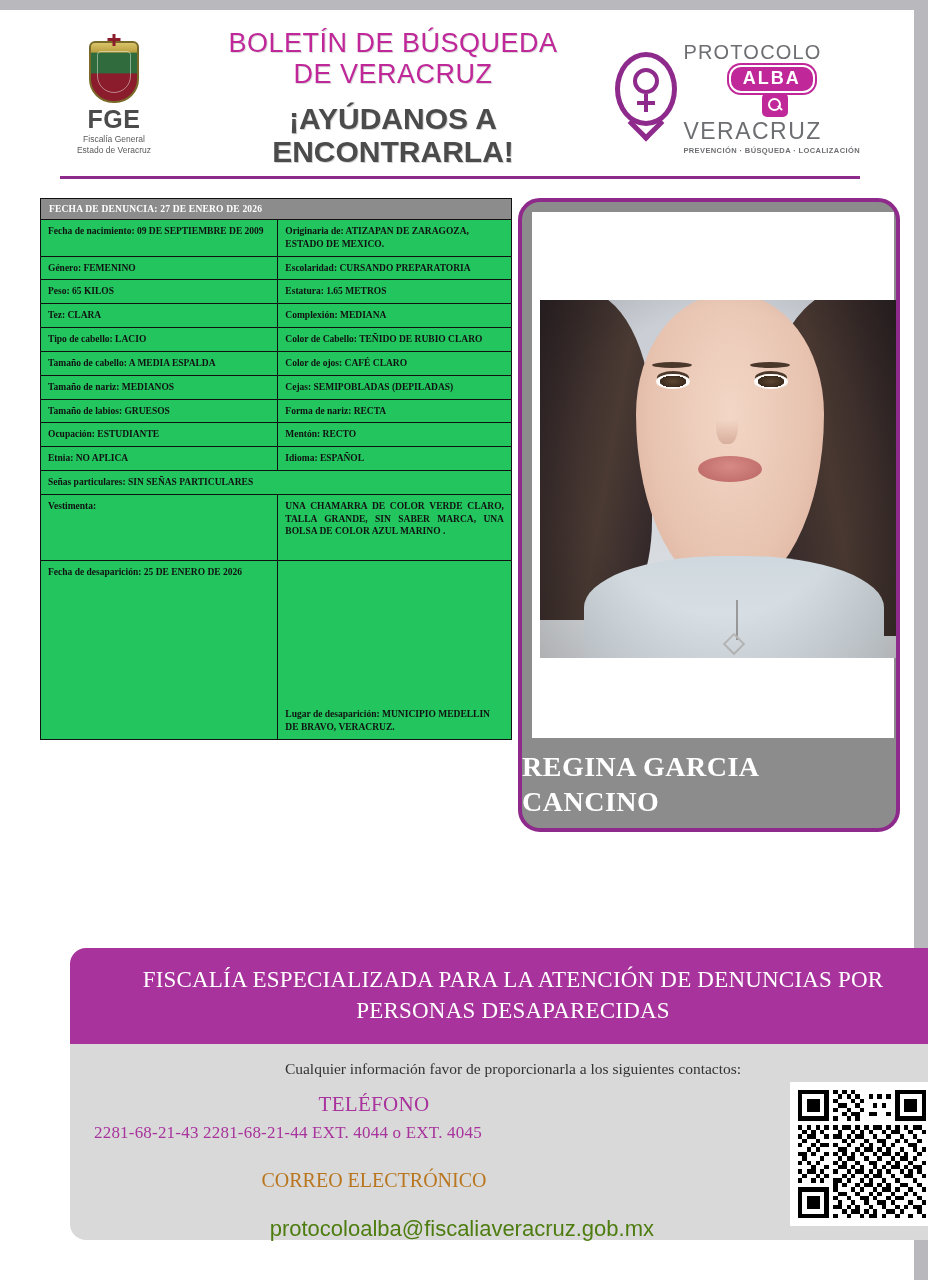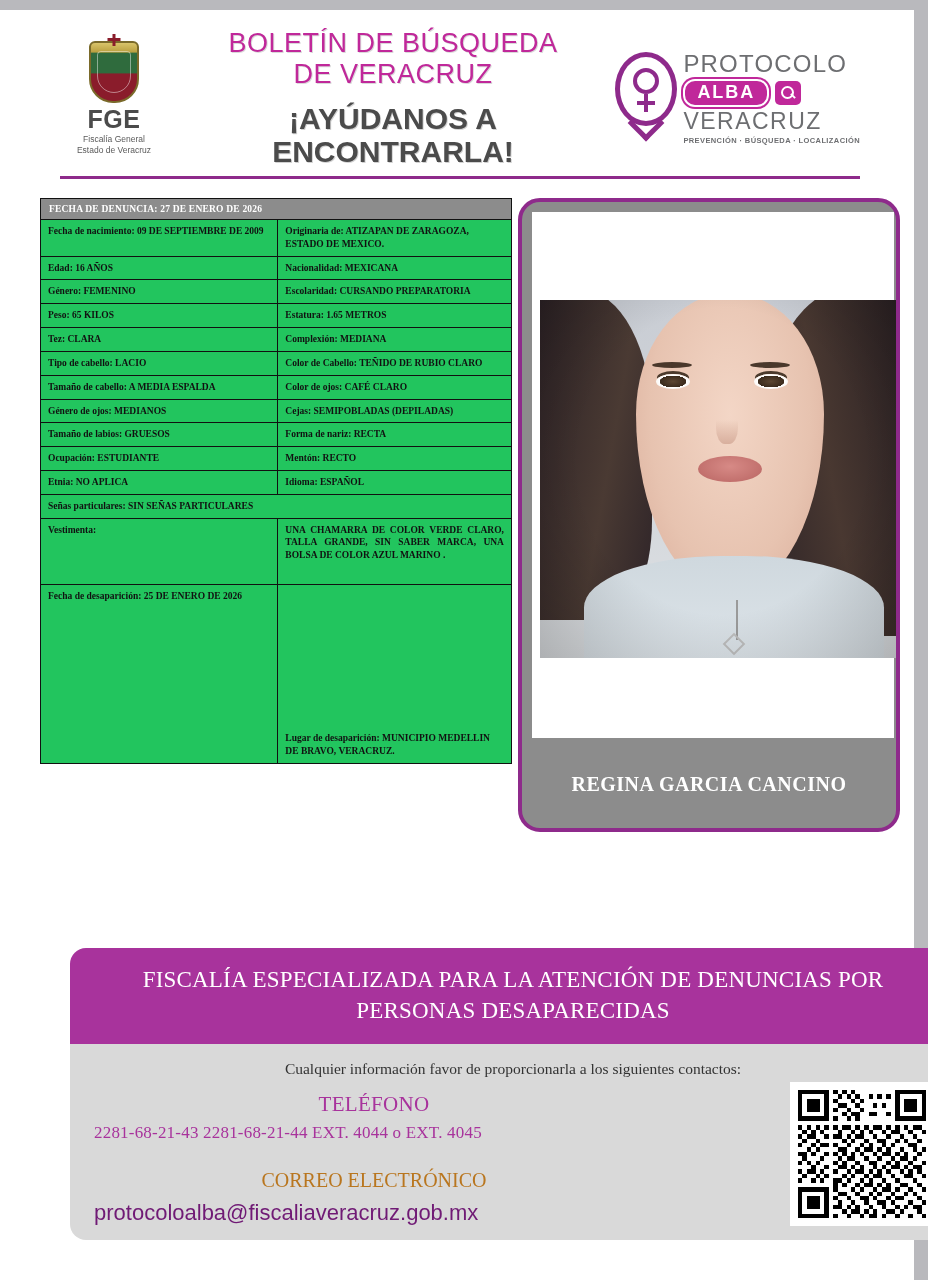--- a/index.html
+++ b/index.html
@@ -104,25 +104,25 @@
     border: 4px solid #8e2a8b; border-radius: 50%;
   }
   .venus-stem {
     position: absolute; left: 29px; top: 42px; width: 4px; height: 18px; background: #8e2a8b;
   }
   .venus-cross {
     position: absolute; left: 22px; top: 49px; width: 18px; height: 4px; background: #8e2a8b;
   }
   .alba-text { text-align: left; }
   .alba-1 {
-    font-family: "Liberation Sans", sans-serif; font-size: 24px; color: #6d6e71;
+    font-family: "Liberation Sans", sans-serif; font-size: 20px; color: #6d6e71;
     letter-spacing: 1.2px; line-height: 1;
   }
   .alba-pill {
-    display: flex; align-items: center; margin: 3px 0;
+    display: flex; align-items: center; margin: 3px 0; flex-direction: column;
   }
   .pill {
     background: #c0289a; color: #ffffff; font-family: "Liberation Sans", sans-serif;
     font-weight: bold; font-size: 18px; letter-spacing: 2px;
     border-radius: 12px; padding: 1px 12px 2px; border: 2px solid #ffffff;
     box-shadow: 0 0 0 2px #c0289a;
   }
   .mag {
     width: 26px; height: 24px; margin-left: 6px; background: #c0289a;
     border-radius: 5px; position: relative;
@@ -257,21 +257,21 @@
   }
   .p-vig {
     position: absolute; inset: 0;
     background: radial-gradient(ellipse at 50% 45%, rgba(0,0,0,0) 55%, rgba(0,0,0,.22) 100%);
   }
   .name-band {
     position: absolute; left: 0; bottom: 0; width: 100%; height: 88px;
     display: flex; align-items: center; justify-content: center;
   }
   .name-text {
-    color: #ffffff; font-size: 20px; font-weight: bold; text-align: left;
+    color: #ffffff; font-size: 28px; font-weight: bold; text-align: left;
     line-height: 1.25; letter-spacing: .5px;
     font-family: "Liberation Serif", serif;
   }
 
   
   .footer {
     position: absolute; left: 70px; top: 948px; width: 886px; height: 292px;
   }
   .foot-banner {
     background: #a8339c; color: #ffffff;
@@ -296,21 +296,21 @@
     text-align: center; color: #a8339c; font-size: 21px; letter-spacing: .3px;
   }
   .tel-nums {
     color: #a8339c; font-size: 17px; margin-top: 6px;
     letter-spacing: .2px;
   }
   .mail-label {
     text-align: center; color: #b9761f; font-size: 20px; margin-top: 26px;
   }
   .mail-addr {
-    text-align: left; color: #701a75; font-size: 22px; margin-top: 8px;
+    text-align: right; color: #4d7c0f; font-size: 22px; margin-top: 24px;
     font-family: "Liberation Sans", sans-serif;
   }
   .qr {
     position: absolute; right: 22px; top: 38px; width: 144px; height: 144px;
     background: #ffffff; padding: 8px;
   }
   .qr-img { width: 128px; height: 128px; display: block; }
 </style>
 </head>
 <body>
@@ -361,45 +361,41 @@
   <div class="header-rule"></div>
 
   <div class="table-wrap">
     <div class="row-head">FECHA DE DENUNCIA: 27 DE ENERO DE 2026</div>
 
     <div class="row">
       <div class="cell c-left">Fecha de nacimiento: 09 DE SEPTIEMBRE DE 2009</div>
       <div class="cell c-right">Originaria de: ATIZAPAN DE ZARAGOZA, ESTADO DE MEXICO.</div>
     </div>
     <div class="row">
-      <div class="cell c-left">Edad: 16 AÑOS</div>
-      <div class="cell c-right">Nacionalidad: MEXICANA</div>
-    </div>
-    <div class="row">
       <div class="cell c-left">Género: FEMENINO</div>
       <div class="cell c-right">Escolaridad: CURSANDO PREPARATORIA</div>
     </div>
     <div class="row">
       <div class="cell c-left">Peso: 65 KILOS</div>
       <div class="cell c-right">Estatura: 1.65 METROS</div>
     </div>
     <div class="row">
       <div class="cell c-left">Tez: CLARA</div>
       <div class="cell c-right">Complexión: MEDIANA</div>
     </div>
     <div class="row">
       <div class="cell c-left">Tipo de cabello: LACIO</div>
       <div class="cell c-right">Color de Cabello: TEÑIDO DE RUBIO CLARO</div>
     </div>
     <div class="row">
       <div class="cell c-left">Tamaño de cabello: A MEDIA ESPALDA</div>
       <div class="cell c-right">Color de ojos: CAFÉ CLARO</div>
     </div>
     <div class="row">
-      <div class="cell c-left">Género de ojos:  MEDIANOS</div>
+      <div class="cell c-left">Tamaño de nariz:  MEDIANOS</div>
       <div class="cell c-right">Cejas: SEMIPOBLADAS (DEPILADAS)</div>
     </div>
     <div class="row">
       <div class="cell c-left">Tamaño de labios: GRUESOS</div>
       <div class="cell c-right">Forma de nariz: RECTA</div>
     </div>
     <div class="row">
       <div class="cell c-left">Ocupación: ESTUDIANTE</div>
       <div class="cell c-right">Mentón: RECTO</div>
     </div>

